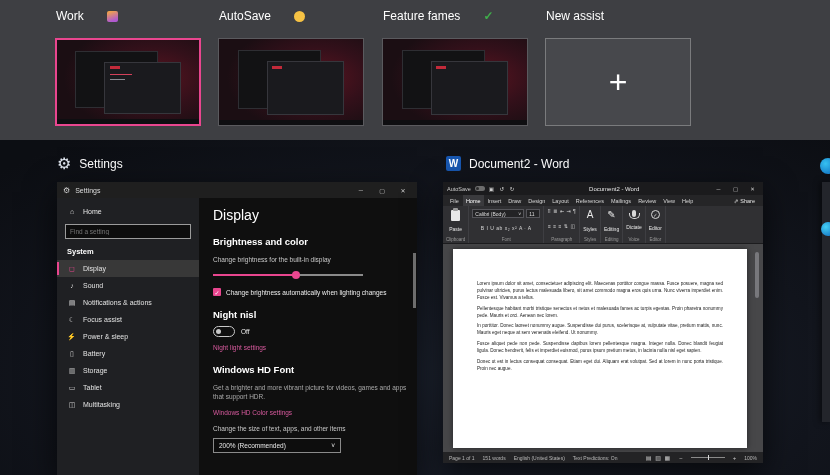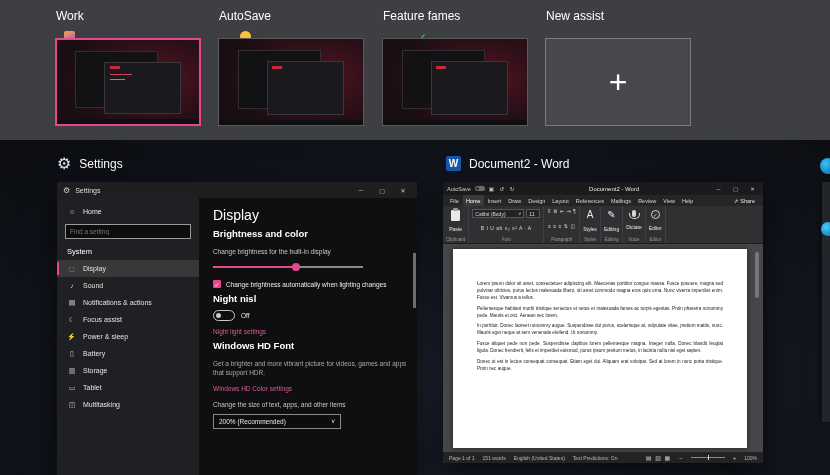--- a/index.html
+++ b/index.html
@@ -5,21 +5,21 @@
   * { margin:0; padding:0; box-sizing:border-box; }
   html,body { width:830px; height:475px; }
   body {
     font-family:"Liberation Sans", sans-serif;
     background:#101218;
     position:relative;
     overflow:hidden;
   }
   
   .topstrip { position:absolute; left:0; top:0; width:830px; height:140px; background:#3e3f43; }
-  .desk-label { position:absolute; top:9px; color:#fff; font-size:12px; display:flex; align-items:center; gap:8px;flex-direction:column; }
+  .desk-label { position:absolute; top:9px; color:#fff; font-size:12px; display:flex; align-items:center; gap:23px; }
   .dl1{left:56px}.dl2{left:219px}.dl3{left:383px}.dl4{left:546px}
   .emoji-work { width:11px; height:11px; border-radius:2px; background:linear-gradient(160deg,#f0a24b 10%,#b05ad0 80%); }
   .emoji-bird { width:11px; height:11px; border-radius:50%; background:#f6c244; }
   .emoji-check { color:#3fae4a; font-weight:bold; font-size:12px; }
   .thumb { position:absolute; top:38px; width:146px; height:88px; background:#17141a; overflow:hidden; }
   .t1 { left:55px; border:2px solid #e9468f; }
   .t2 { left:218px; border:1px solid #5a5a5e; }
   .t3 { left:382px; border:1px solid #5a5a5e; }
   .t4 { left:545px; background:rgba(255,255,255,0.05); border:1px solid rgba(255,255,255,0.28);
         display:flex; align-items:center; justify-content:center; }
@@ -51,29 +51,29 @@
   .stitle .gear { font-size:8px; color:#cfcfcf; }
   .sp { flex:1; }
   .wc { width:16px; text-align:center; font-size:6px; color:#ccc; }
   .sbody { flex:1; display:flex; min-height:0; }
   .ssb { width:142px; background:#1f2023; padding-top:5px; font-size:7px; color:#e6e6e6; flex:0 0 auto; }
   .srow { height:16px; display:flex; align-items:center; gap:6px; padding-left:10px; }
   .srow .ic { width:10px; text-align:center; font-size:7px; color:#cfcfcf; }
   .ssearch { margin:5px 8px; height:15px; border:1px solid #9b9b9b; background:#0d0d0d; display:flex; align-items:center; }
   .ssearch input { background:transparent; border:0; outline:none; color:#ccc; font-size:6.5px; width:100%;
     padding:0 4px; font-family:inherit; }
-  .ssec { margin:8px 17px 4px 10px; font-size:7.5px; font-weight:normal; color:#fff; }
+  .ssec { margin:8px 17px 4px 10px; font-size:7.5px; font-weight:bold; color:#fff; }
   .sitem { height:17px; display:flex; align-items:center; gap:6px; padding-left:10px; position:relative; color:#e2e2e2; }
   .sitem .ic { width:10px; text-align:center; font-size:7px; color:#cfcfcf; }
   .sitem.sel { background:#383838; }
   .sitem.sel::before { content:""; position:absolute; left:0; top:2px; bottom:2px; width:2px; background:#e9468f; }
   .sitem.sel .ic { color:#e9468f; }
   .smain { flex:1; background:#0f0f0f; padding:9px 0 0 14px; position:relative; color:#fff; overflow:hidden; }
   .smain h1 { font-size:14px; font-weight:400; }
-  .sh2 { font-size:9.5px; font-weight:bold; margin-top:5px; }
+  .sh2 { font-size:9.5px; font-weight:bold; margin-top:13px; }
   .slab { font-size:6.5px; color:#c9c9c9; margin-top:9px; }
   .slider { margin-top:8px; width:150px; height:8px; position:relative; }
   .slider .track { position:absolute; left:0; top:3px; width:100%; height:2px; background:#8a8a8a; }
   .slider .fill  { position:absolute; left:0; top:3px; width:55%; height:2px; background:#e9468f; }
   .slider .knob  { position:absolute; left:55%; top:0; width:8px; height:8px; margin-left:-4px;
     border-radius:50%; background:#e9468f; }
   .scheck { display:flex; align-items:center; gap:5px; margin-top:9px; }
   .cbox { width:8px; height:8px; background:#e9468f; border-radius:1px; color:#fff; font-size:6px;
     display:flex; align-items:center; justify-content:center; }
   .scheck span.txt { font-size:6.5px; color:#eee; }

